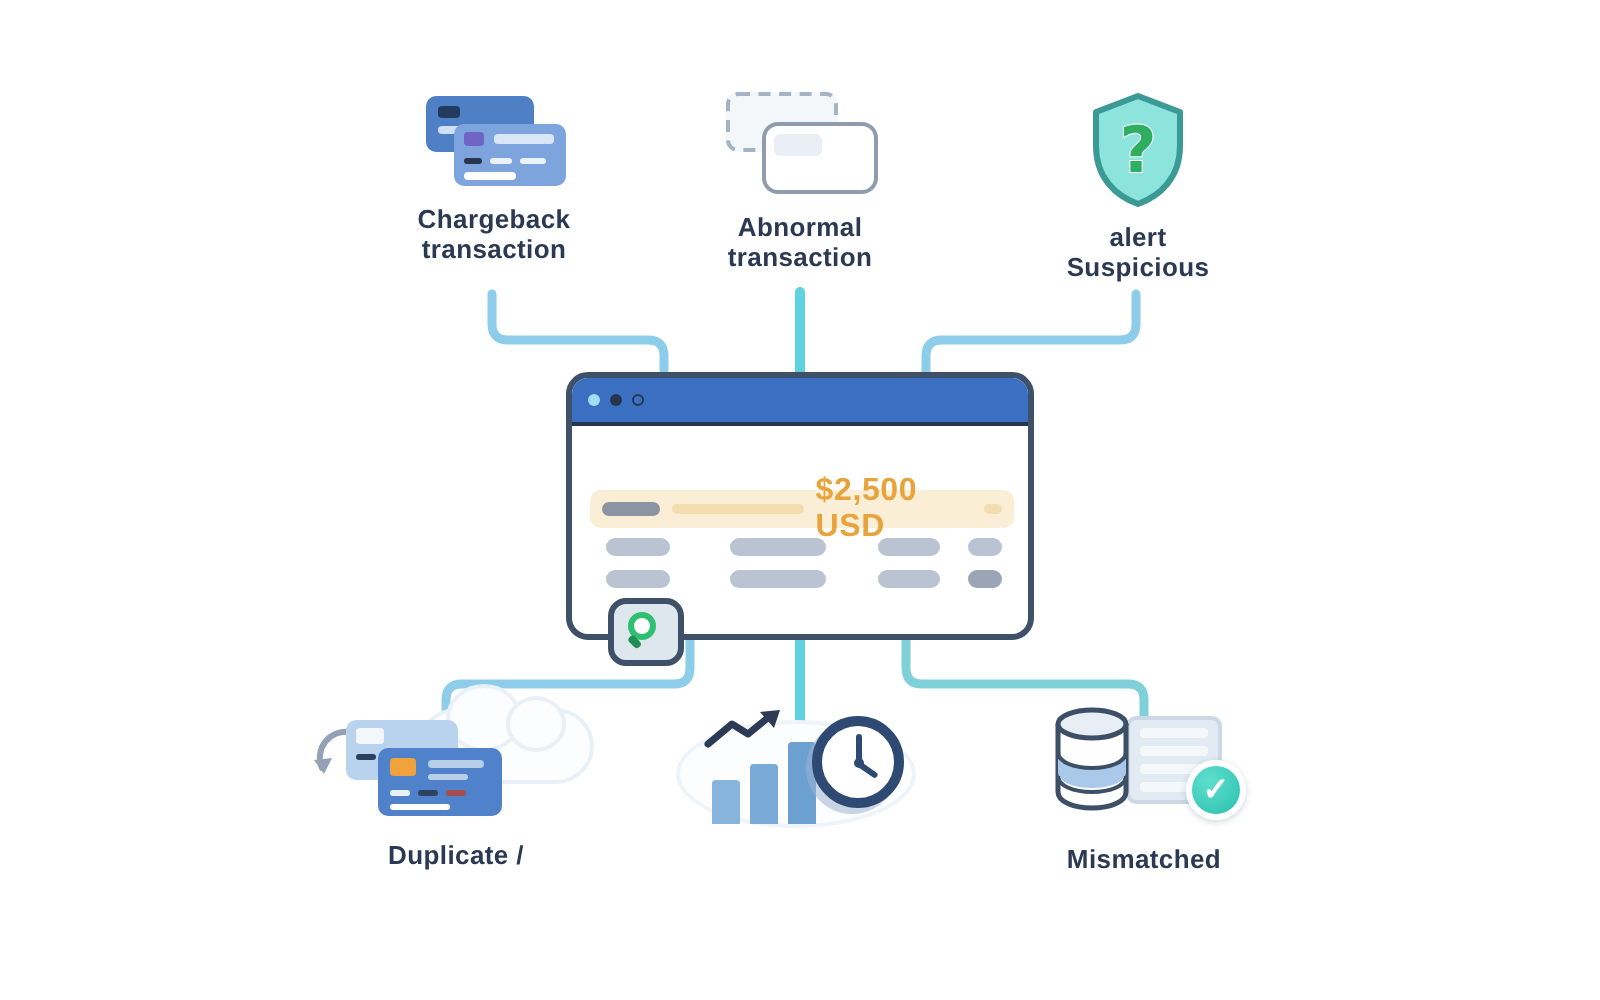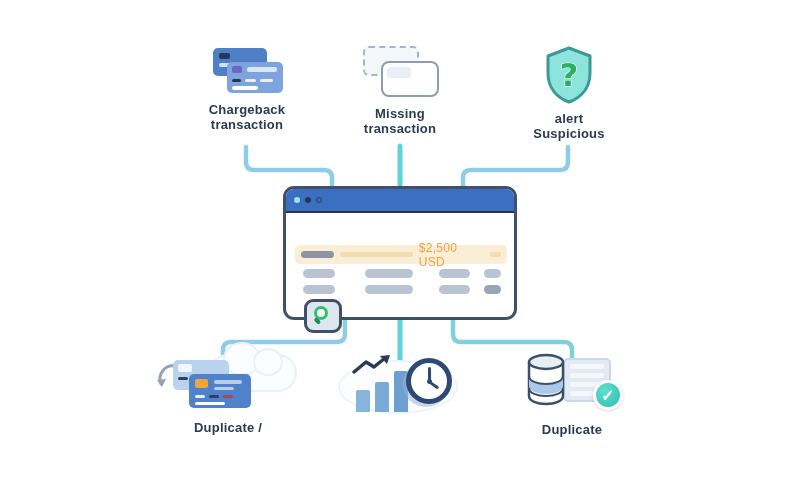--- a/index.html
+++ b/index.html
@@ -20,21 +20,21 @@
             border-radius:8px 8px 0 0;border-bottom:2px solid #27364e;display:flex;align-items:center;padding-left:8px;gap:5px;}
   .dot{width:6px;height:6px;border-radius:50%;display:inline-block;box-sizing:border-box;}
   .dot1{background:#9fdff2;}
   .dot2{background:#27364e;}
   .dot3{background:transparent;border:1.5px solid #27364e;}
   .hl-row{position:absolute;left:9px;top:56px;width:212px;height:19px;background:#faeed6;
           border-radius:5px;display:flex;align-items:center;padding:0 6px;box-sizing:border-box;gap:6px;}
   .pill{display:inline-block;border-radius:4px;}
   .hl-pill-dark{width:34px;height:7px;background:#8a94a3;}
   .hl-bar{width:76px;height:5px;background:#f3dcae;border-radius:3px;}
-  .hl-amount{margin-left:auto;font-weight:normal;font-size:12px;color:#e8a33d;letter-spacing:.3px;}
+  .hl-amount{margin-left:auto;font-weight:bold;font-size:16px;color:#e8a33d;letter-spacing:.3px;}
   .hl-pill-tan{width:11px;height:5px;background:#f3dcae;}
   .ph-row{position:absolute;left:9px;width:212px;height:9px;display:flex;}
   .rowA{top:80px;} .rowB{top:96px;}
   .ph{height:9px;background:#b9c3d2;border-radius:5px;}
   .ph1{width:32px;margin-left:8px;} .ph2{width:48px;margin-left:30px;}
   .ph3{width:31px;margin-left:26px;} .ph4{width:17px;margin-left:14px;}
   .rowB .ph4{background:#9aa5b5;}
 
   
   .badge{position:absolute;left:18px;top:110px;width:38px;height:34px;background:#dfe7ee;
@@ -155,21 +155,21 @@
   </div>
 
   <div class="node" style="left:325px;top:46px;">
     <div class="icon-wrap ghost-icon">
       <div class="card ghost-back"></div>
       <div class="card ghost-front">
         <span class="inner"></span>
       </div>
     </div>
     <div class="node-label">
-      <span>Missing</span>
+      <span>Abnormal</span>
       <span>transaction</span>
     </div>
   </div>
 
   <div class="node" style="left:494px;top:45px;">
     <div class="icon-wrap shield-wrap">
       <svg width="56" height="60" viewBox="0 0 56 60">
         <path d="M28,3 L49,11 V28 C49,44 39,53 28,57 C17,53 7,44 7,28 V11 Z" fill="#8ce4dc" stroke="#3c9a96" stroke-width="3" stroke-linejoin="round"></path>
         <text x="28" y="41" text-anchor="middle" font-family="DejaVu Sans, sans-serif" font-size="32" font-weight="bold" fill="#2fae62" stroke="#ffffff" stroke-width="1" paint-order="stroke">?</text>
       </svg>
@@ -270,17 +270,17 @@
         <path d="M6,24 C6,29 14,32 23,32 C32,32 40,29 40,24 V34 C40,39 32,42 23,42 C14,42 6,39 6,34 Z" fill="#aac9ea" stroke="none"></path>
         <path d="M6,24 C6,29 14,32 23,32 C32,32 40,29 40,24" fill="none" stroke="#3d4f66" stroke-width="2"></path>
         <path d="M6,36 C6,41 14,44 23,44 C32,44 40,41 40,36" fill="none" stroke="#3d4f66" stroke-width="2"></path>
         <ellipse cx="23" cy="10" rx="17" ry="7" fill="#e8eef5" stroke="#3d4f66" stroke-width="2.5"></ellipse>
       </svg>
       <div class="check">
         <span>✓</span>
       </div>
     </div>
     <div class="node-label">
-      <span>Duplicate</span>
+      <span>Mismatched</span>
     </div>
   </div>
 
 </div>
 
 </body></html>

